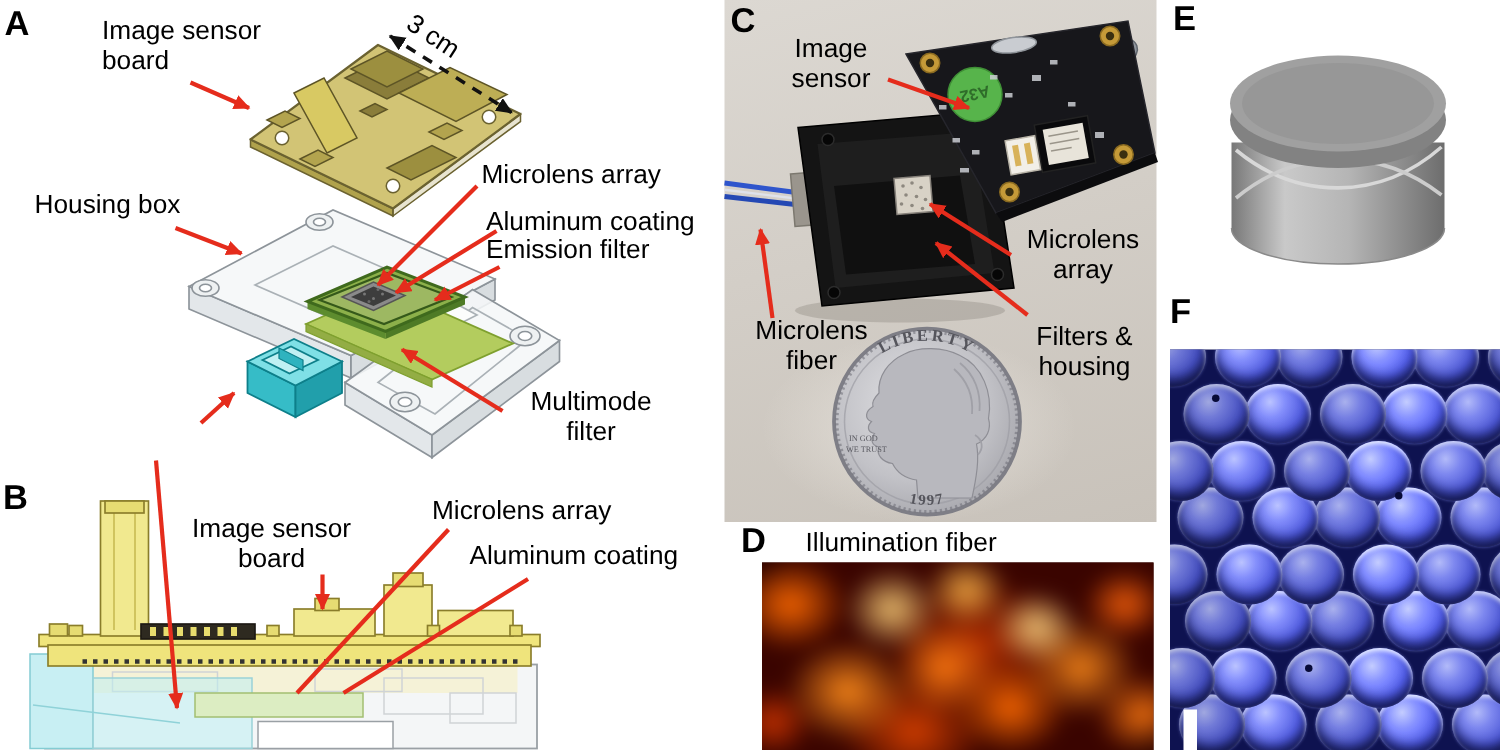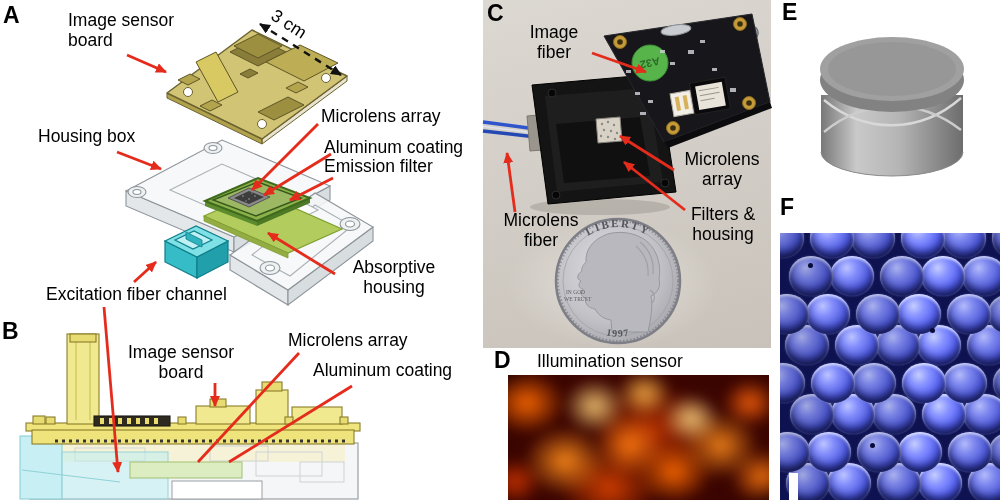--- a/index.html
+++ b/index.html
@@ -389,30 +389,29 @@
 
   <div class="plabel" style="left:3px;top:4px">A</div>
   <div class="plabel" style="left:2px;top:320px">B</div>
   <div class="plabel" style="left:487px;top:2px">C</div>
   <div class="plabel" style="left:494px;top:349px">D</div>
   <div class="plabel" style="left:782px;top:1px">E</div>
   <div class="plabel" style="left:780px;top:196px">F</div>
 
   <div class="lbl" style="left:68px;top:11px;width:135px">Image sensor board</div>
   <div class="lbl" style="left:278px;top:6px;transform:rotate(33deg);transform-origin:left top">3 cm</div>
-  <div class="lbl" style="left:38px;top:127px">Housing box</div>
+  <div class="lbl" style="left:23px;top:127px">Housing box</div>
   <div class="lbl" style="left:321px;top:107px">Microlens array</div>
   <div class="lbl" style="left:324px;top:138px">Aluminum coating</div>
   <div class="lbl" style="left:324px;top:157px">Emission filter</div>
-  <div class="lbl ctr" style="left:340px;top:258px;width:108px">Absorptive housing</div>
-  <div class="lbl" style="left:46px;top:285px">Excitation fiber channel</div>
+  <div class="lbl ctr" style="left:340px;top:258px;width:108px">Multimode filter</div>
 
   <div class="lbl ctr" style="left:113px;top:343px;width:136px">Image sensor board</div>
   <div class="lbl" style="left:288px;top:331px">Microlens array</div>
   <div class="lbl" style="left:313px;top:361px">Aluminum coating</div>
 
-  <div class="lbl ctr" style="left:518px;top:23px;width:72px">Image fiber</div>
+  <div class="lbl ctr" style="left:518px;top:23px;width:72px">Image sensor</div>
   <div class="lbl ctr" style="left:490px;top:211px;width:102px">Microlens fiber</div>
   <div class="lbl ctr" style="left:676px;top:150px;width:92px">Microlens array</div>
-  <div class="lbl ctr" style="left:676px;top:205px;width:94px">Filters &amp; housing</div>
-
-  <div class="lbl" style="left:537px;top:352px">Illumination sensor</div>
+  <div class="lbl ctr" style="left:676px;top:215px;width:94px">Filters &amp; housing</div>
+
+  <div class="lbl" style="left:537px;top:352px">Illumination fiber</div>
 </div>
 
 </body></html>

